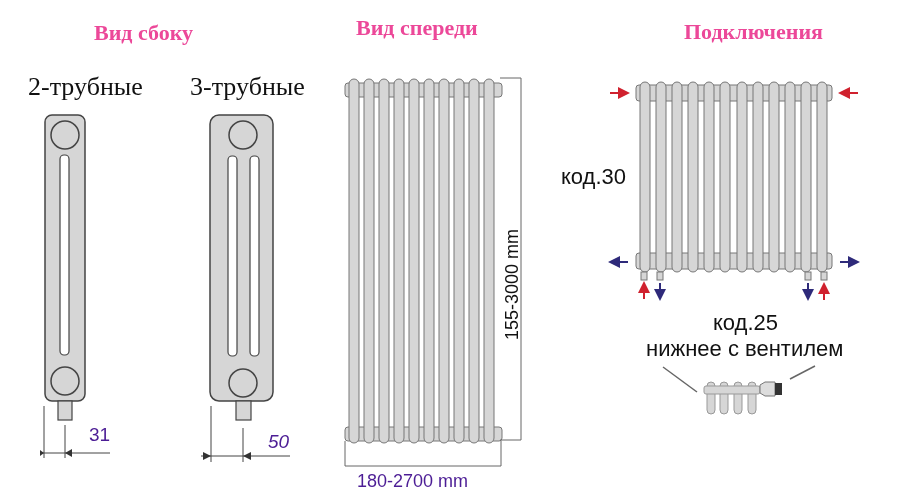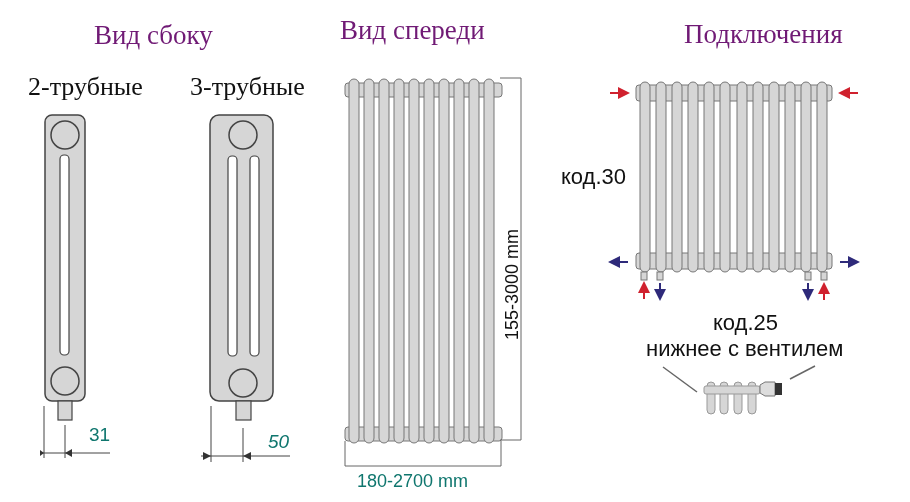--- a/index.html
+++ b/index.html
@@ -1,29 +1,29 @@
 <!DOCTYPE html>
 <html><head>
 <meta charset="utf-8">
 <style>
   html, body { margin:0; padding:0; background:#ffffff; }
   body { width:910px; height:502px; position:relative; overflow:hidden; }
-  .title { position:absolute; font-family:"Liberation Serif", serif; font-weight:normal; font-size:27px; color:#701a75; white-space:nowrap; }
+  .title { position:absolute; font-family:"Liberation Serif", serif; font-weight:bold; font-size:22px; color:#ec4899; white-space:nowrap; }
   .sub { position:absolute; font-family:"Liberation Serif", serif; font-size:26px; color:#111; white-space:nowrap; }
-  .dim { position:absolute; font-family:"Liberation Sans", sans-serif; font-size:19px; color:#0f766e; white-space:nowrap; }
+  .dim { position:absolute; font-family:"Liberation Sans", sans-serif; font-size:19px; color:#4c1d95; white-space:nowrap; }
   .code { position:absolute; font-family:"Liberation Sans", sans-serif; font-weight:normal; font-size:22px; color:#111; white-space:nowrap; }
   .note { position:absolute; font-family:"Liberation Sans", sans-serif; font-size:22px; color:#111; white-space:nowrap; }
   svg { position:absolute; left:0; top:0; }
   .vert { position:absolute; font-family:"Liberation Sans", sans-serif; font-size:18px; color:#111; white-space:nowrap; transform:rotate(-90deg); transform-origin:left top; }
 </style>
 </head>
 <body>
 
 <div class="title" style="left:94px; top:20px;">Вид сбоку</div>
-<div class="title" style="left:340px; top:15px;">Вид спереди</div>
+<div class="title" style="left:356px; top:15px;">Вид спереди</div>
 <div class="title" style="left:684px; top:19px;">Подключения</div>
 
 <div class="sub" style="left:28px; top:72px;">2-трубные</div>
 <div class="sub" style="left:190px; top:72px;">3-трубные</div>
 
 <svg width="910" height="502">
   <defs>
     <marker id="arrK" markerWidth="8" markerHeight="8" refX="7" refY="4" orient="auto">
       <path d="M0,0 L8,4 L0,8 Z" fill="#333"></path>
     </marker>

